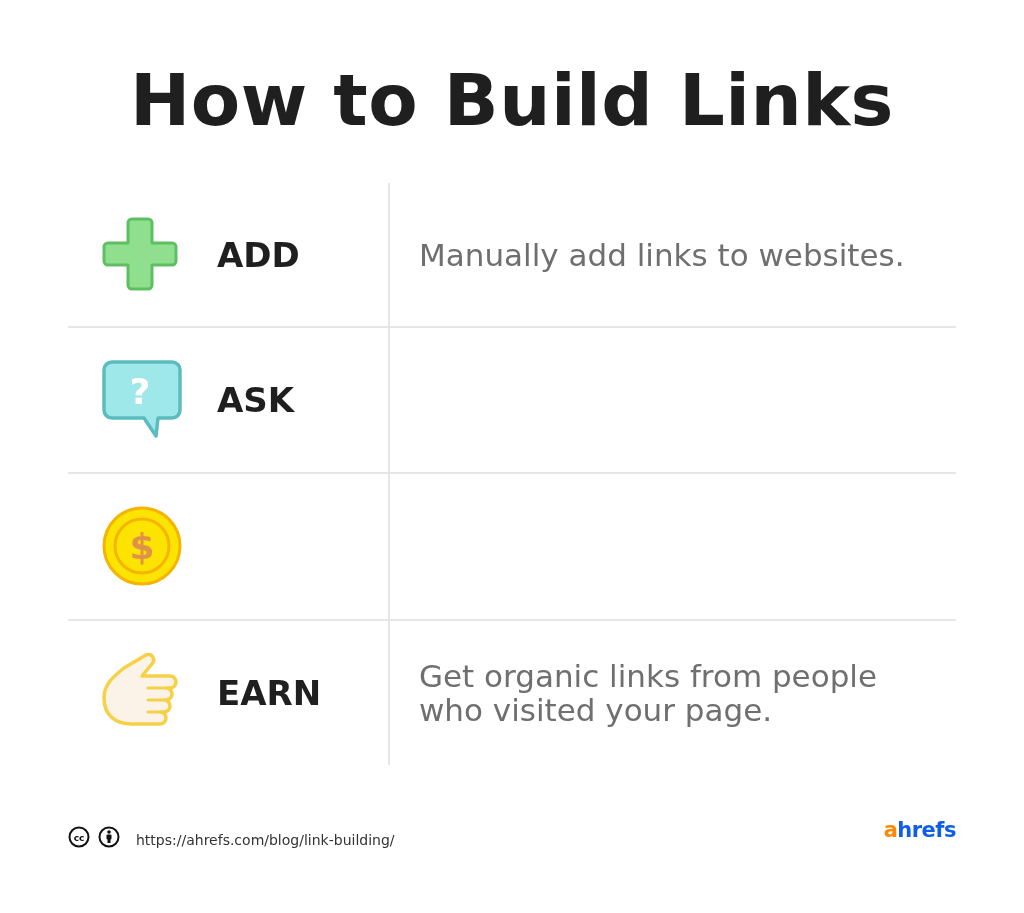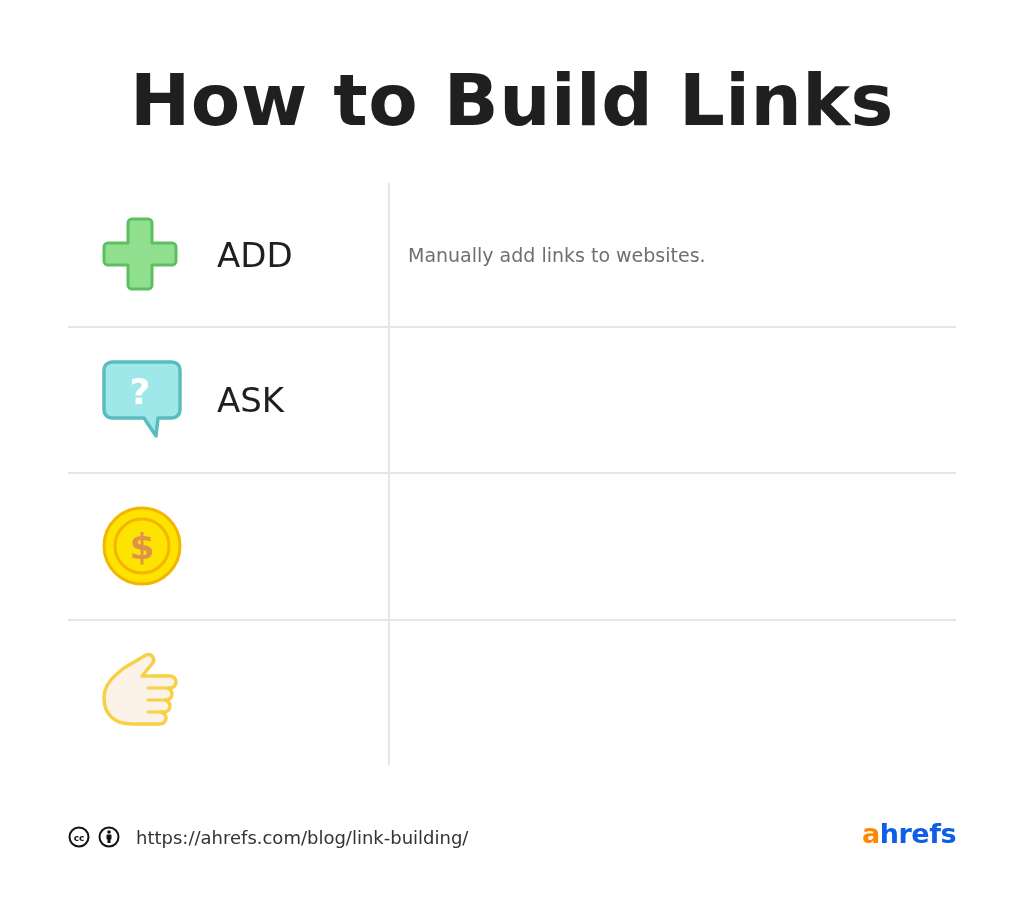--- a/index.html
+++ b/index.html
@@ -7,29 +7,29 @@
          font-family: "Liberation Sans", "DejaVu Sans", sans-serif; }
   .title { position: absolute; top: 58px; left: 0; width: 1024px; text-align: center;
            font-size: 72px; font-weight: 700; color: #1f1f1f; letter-spacing: 0.5px;
            font-family: "DejaVu Sans", sans-serif; }
   .vline { position: absolute; left: 388px; top: 183px; width: 2px; height: 582px; background: #e6e6e6; }
   .hline { position: absolute; left: 68px; width: 888px; height: 2px; background: #e6e6e6; }
   .row { position: absolute; left: 68px; width: 888px; height: 144px; }
   .icon { position: absolute; left: 32px; width: 84px; height: 84px; top: 30px; }
   .icon svg { width: 84px; height: 84px; display: block; }
   .label { position: absolute; left: 149px; top: 0; height: 144px; line-height: 144px;
-           font-size: 34px; font-weight: 400; color: #1f1f1f;
+           font-size: 34px; font-weight: 700; color: #1f1f1f;
            font-family: "DejaVu Sans", sans-serif; }
-  .desc { position: absolute; left: 340px; width: 520px; top: 0; height: 144px;
-          display: flex; align-items: center; font-size: 19px; line-height: 34px;
+  .desc { position: absolute; left: 351px; width: 520px; top: 0; height: 144px;
+          display: flex; align-items: center; font-size: 31px; line-height: 34px;
           color: #6f6f6f; font-family: "DejaVu Sans", sans-serif; }
   .footer { position: absolute; top: 820px; left: 68px; height: 28px; display: flex; align-items: flex-end; }
   .cc { width: 22px; height: 22px; margin-right: 8px; }
-  .url { margin-left: 8px; font-size: 18px; color: #333333; font-family: "DejaVu Sans", sans-serif; }
-  .logo { position: absolute; right: 68px; top: 818px; font-size: 27px; font-weight: 700;
+  .url { margin-left: 8px; font-size: 14px; color: #333333; font-family: "DejaVu Sans", sans-serif; }
+  .logo { position: absolute; right: 68px; top: 818px; font-size: 21px; font-weight: 700;
           font-family: "DejaVu Sans", sans-serif; letter-spacing: -0.5px; }
   .logo .a { color: #ff8800; }
   .logo .rest { color: #0f5ee8; }
 </style>
 </head>
 <body>
 
 <div class="title">How to Build Links</div>
 
 <div class="vline"></div>
@@ -69,20 +69,24 @@
   </div>
 </div>
 
 <div class="row" style="top:621px">
   <div class="icon">
     <svg viewBox="0 0 84 84">
       <path d="M46 4 c6 -2 10 4 6 9 l-10 12 h28 a6 6 0 0 1 0 12 h-4 a6 6 0 0 1 0 12 h-2 a6 6 0 0 1 0 12 h-4 a6 6 0 0 1 0 12 h-28 c-18 0 -28 -10 -28 -26 c0 -14 10 -22 20 -30 z" fill="#fbf3e8" stroke="#f6d146" stroke-width="3.5" stroke-linejoin="round"></path>
       <path d="M64 37 h-16 M62 49 h-14 M60 61 h-12" stroke="#f6d146" stroke-width="3" stroke-linecap="round" fill="none"></path>
     </svg>
   </div>
+  <div class="label">EARN</div>
+  <div class="desc">
+      <span>Get organic links from people who visited your page.</span>
+    </div>
 </div>
 
 <div class="footer">
   <svg class="cc" viewBox="0 0 22 22">
     <circle cx="11" cy="11" r="9.5" fill="none" stroke="#111" stroke-width="2"></circle>
     <text x="11" y="14.5" text-anchor="middle" font-size="9" font-weight="700" fill="#111" font-family="DejaVu Sans, sans-serif">cc</text>
   </svg>
   <svg class="cc" viewBox="0 0 22 22">
     <circle cx="11" cy="11" r="9.5" fill="none" stroke="#111" stroke-width="2"></circle>
     <circle cx="11" cy="6" r="1.8" fill="#111"></circle>

